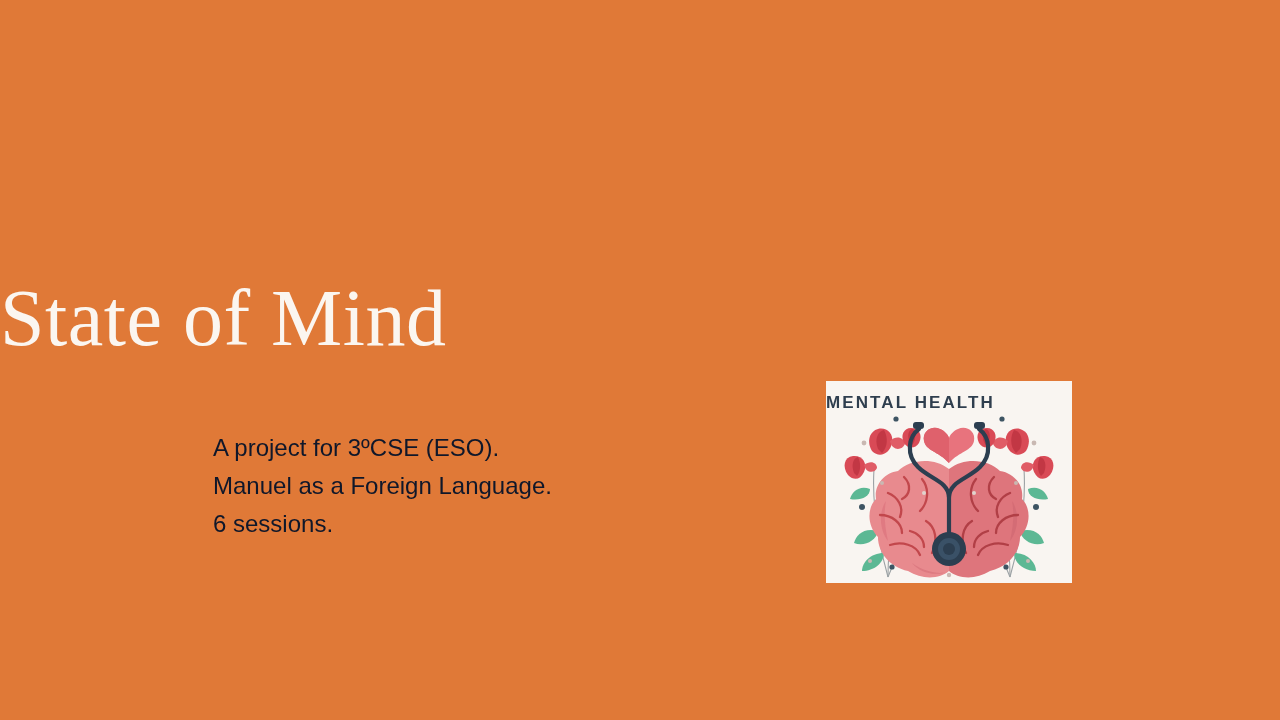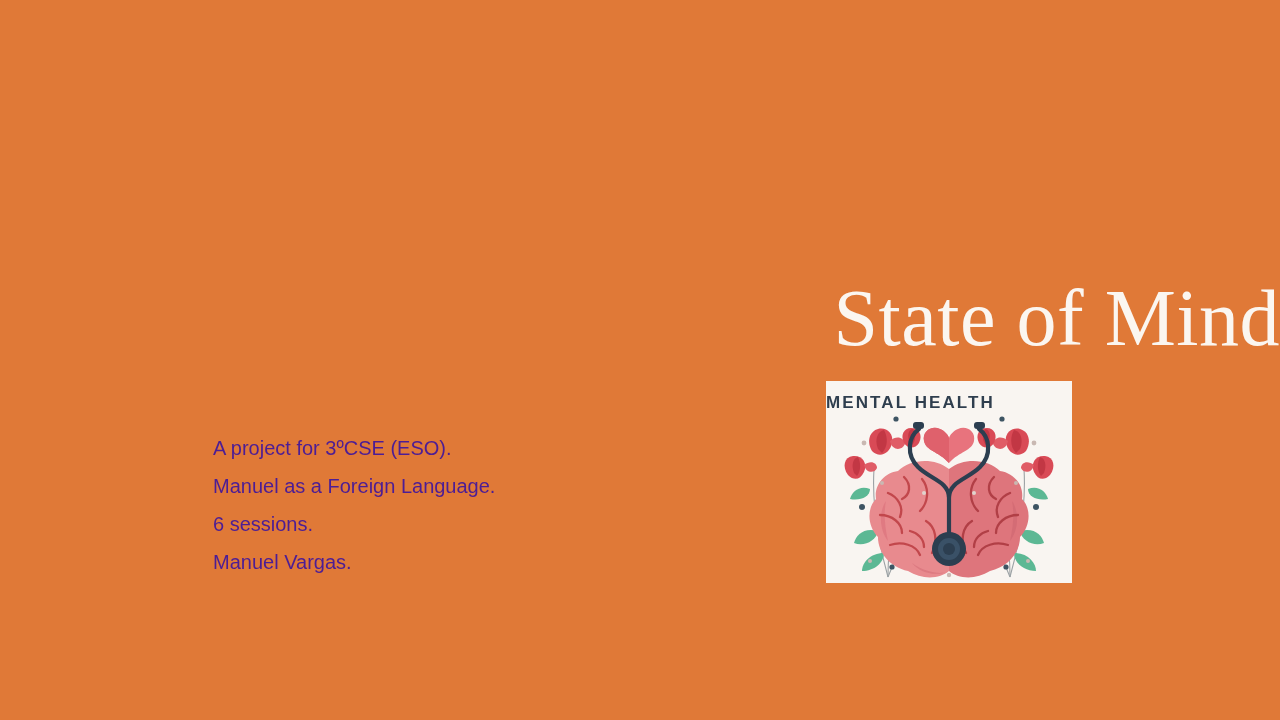--- a/index.html
+++ b/index.html
@@ -15,43 +15,43 @@
     overflow: hidden;
     font-family: "Liberation Sans", sans-serif;
   }
 
   
   .slide-title {
     position: absolute;
     left: 0;
     top: 216px;
     width: 1280px;
-    text-align: right;
+    text-align: left;
     font-family: "Liberation Serif", "DejaVu Serif", serif;
     font-size: 80px;
     line-height: 96px;
     font-weight: 400;
     color: #FBF6F0;
     letter-spacing: 0.5px;
     white-space: nowrap;
   }
 
   
   .subtitle-block {
     position: absolute;
     left: 213px;
     top: 429px;
     width: 560px;
   }
   .subtitle-line {
     font-family: "Liberation Sans", sans-serif;
-    font-size: 20px;
+    font-size: 24px;
     line-height: 38px;
     font-weight: 400;
-    color: #4c1d95;
+    color: #0f172a;
     white-space: nowrap;
   }
 
   
   .picture {
     position: absolute;
     left: 826px;
     top: 381px;
     width: 246px;
     height: 202px;
@@ -82,21 +82,20 @@
 <body>
 
 <div class="slide">
 
   <h1 class="slide-title">State of Mind</h1>
 
   <div class="subtitle-block">
     <div class="subtitle-line">A project for 3ºCSE (ESO).</div>
     <div class="subtitle-line">Manuel as a Foreign Language.</div>
     <div class="subtitle-line">6 sessions.</div>
-    <div class="subtitle-line">Manuel Vargas.</div>
   </div>
 
   <div class="picture">
     <svg class="picture-art" viewBox="0 0 246 202" preserveAspectRatio="none">
       <rect x="0" y="0" width="246" height="202" fill="#F9F5F1"></rect>
 
       <g stroke="#8C9498" stroke-width="1.1" fill="none" opacity="0.85">
         <path d="M62 196 C 52 160, 46 120, 48 88"></path>
         <path d="M62 196 C 62 158, 70 120, 78 96"></path>
         <path d="M62 196 C 74 166, 88 138, 104 120"></path>

